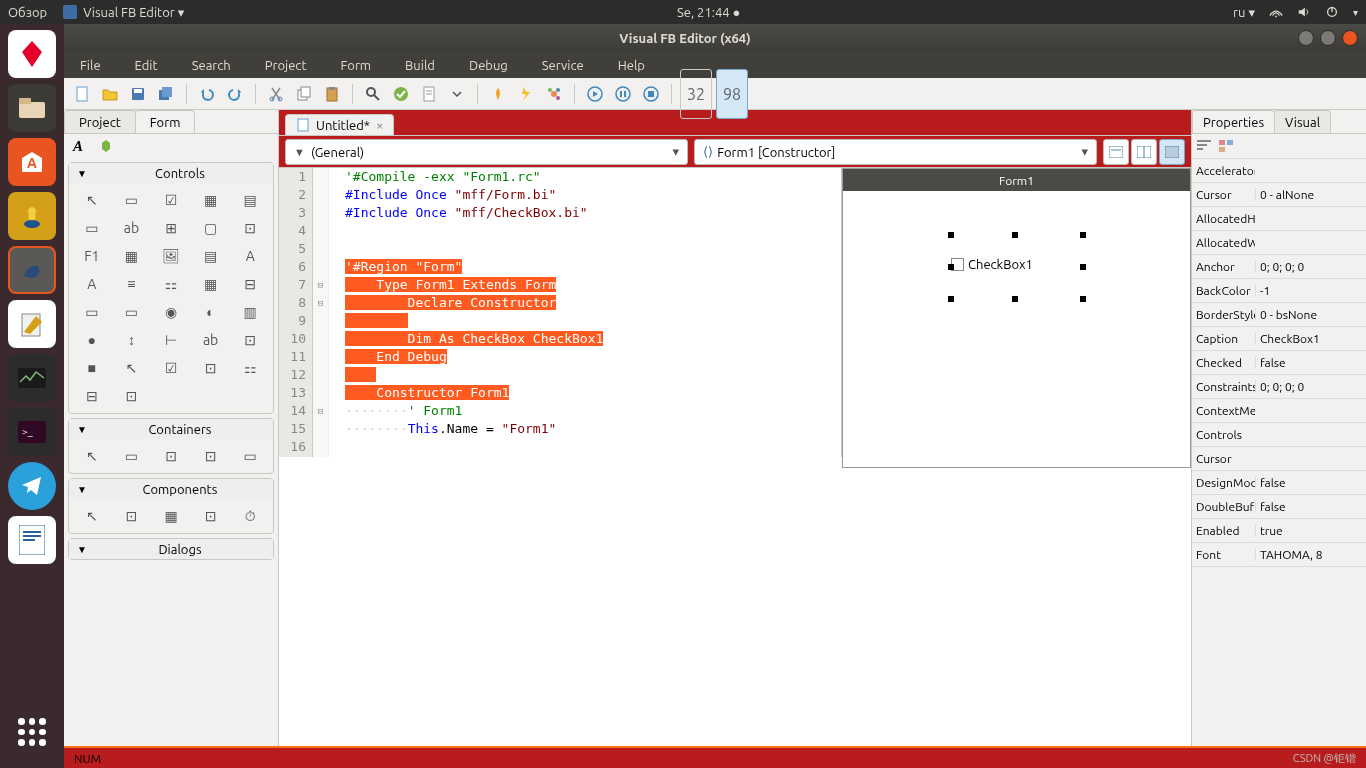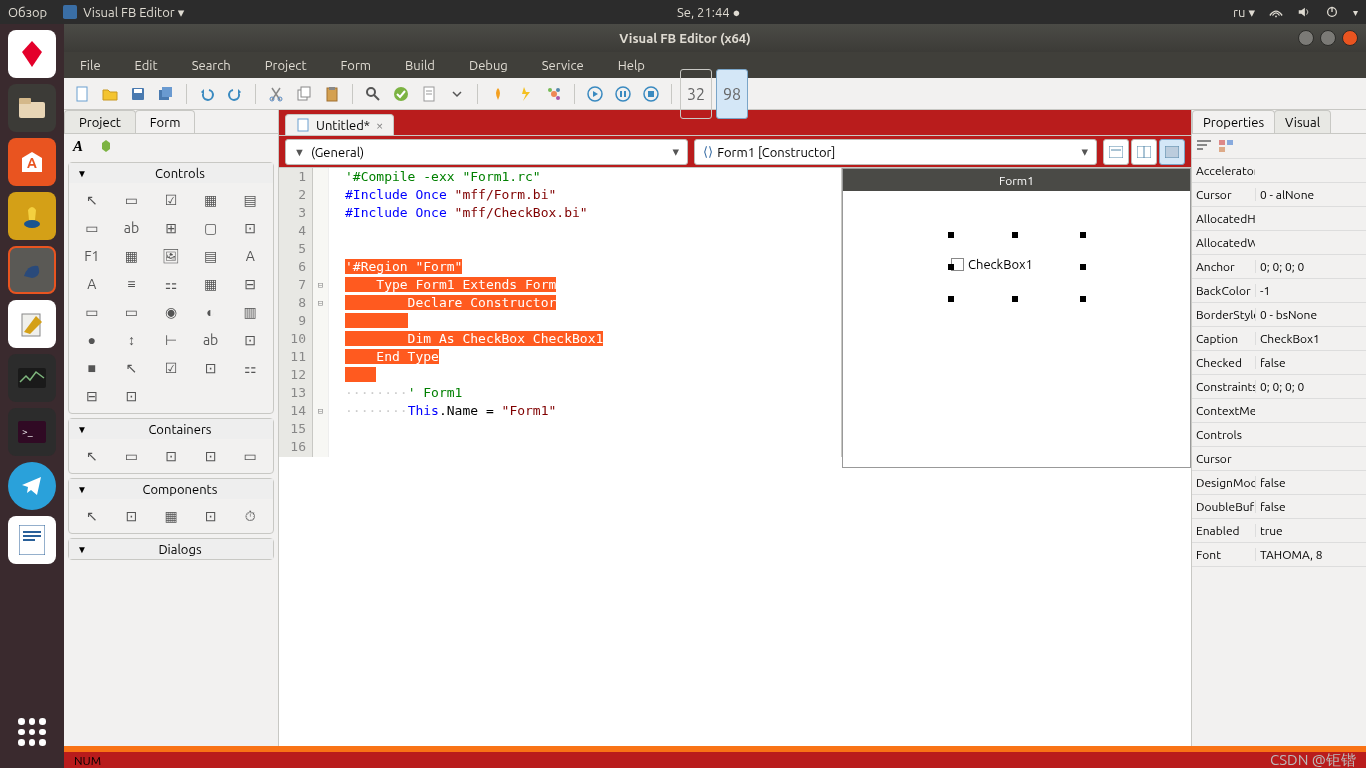--- a/index.html
+++ b/index.html
@@ -104,22 +104,22 @@
 .prop-row .pn { width: 63px; padding-left: 4px; overflow: hidden; white-space: nowrap; }
 .prop-row .pv { flex: 1; padding-left: 4px; border-left: 1px solid #ddd; overflow: hidden; white-space: nowrap; }
 
 
 .bottom-tabs { height: 26px; border-top: 1px solid #c8c8c4; border-bottom: 1px solid #c8c8c4; display: flex; align-items: center; padding-left: 6px; gap: 2px; }
 .bottom-tab { padding: 3px 12px; background: #e8e8e4; border: 1px solid #c8c8c4; border-radius: 4px 4px 0 0; font-size: 13px; }
 .bottom-tab.active { background: #f2f1f0; }
 .bottom-output { flex: 1; background: #fff; }
 
 
-.statusbar { height: 22px; border-top: 6px solid #f97316; display: flex; align-items: center; padding: 0 10px; font-size: 12px; }
-.statusbar .watermark { margin-left: auto; color: #bbb; font-size: 15px; }
+.statusbar { height: 22px; border-top: 2px solid #f97316; display: flex; align-items: center; padding: 0 10px; font-size: 12px; }
+.statusbar .watermark { margin-left: auto; color: #bbb; font-size: 11px; }
 
 svg { display: block; }
 </style>
 </head>
 <body>
 
 <div class="ubuntu-panel">
   <div class="panel-left">
     <span>Обзор</span>
     <span class="app-ind">
@@ -550,22 +550,23 @@
               <div class="ln"><span class="cm">'#Compile -exx "Form1.rc"</span></div>
               <div class="ln"><span class="kw">#Include Once</span> <span class="st">"mff/Form.bi"</span></div>
               <div class="ln"><span class="kw">#Include Once</span> <span class="st">"mff/CheckBox.bi"</span></div>
               <div class="ln"></div>
               <div class="ln"></div>
               <div class="ln"><span class="cm hl" style="background:#ff5a1f;color:#fff">'#Region "Form"</span></div>
               <div class="ln"><span class="hl">    Type Form1 Extends Form</span></div>
               <div class="ln"><span class="hl">        Declare Constructor</span></div>
               <div class="ln"><span class="hl">        </span></div>
               <div class="ln"><span class="hl">        Dim As CheckBox CheckBox1</span></div>
-              <div class="ln"><span class="hl">    End Type</span></div>
+              <div class="ln"><span class="hl">    End Debug</span></div>
               <div class="ln"><span class="hl">    </span></div>
+              <div class="ln"><span class="hl">    Constructor Form1</span></div>
               <div class="ln"><span class="ind-dot">········</span><span class="cm">' Form1</span></div>
               <div class="ln"><span class="ind-dot">········</span><span class="kw">This</span>.Name = <span class="st">"Form1"</span></div>
             </div>
         </div>
         <div class="designer">
           <div class="form-canvas">
             <div class="form-title">Form1</div>
             <div class="cb">
               <div class="box"></div>
                 <span>CheckBox1</span>

